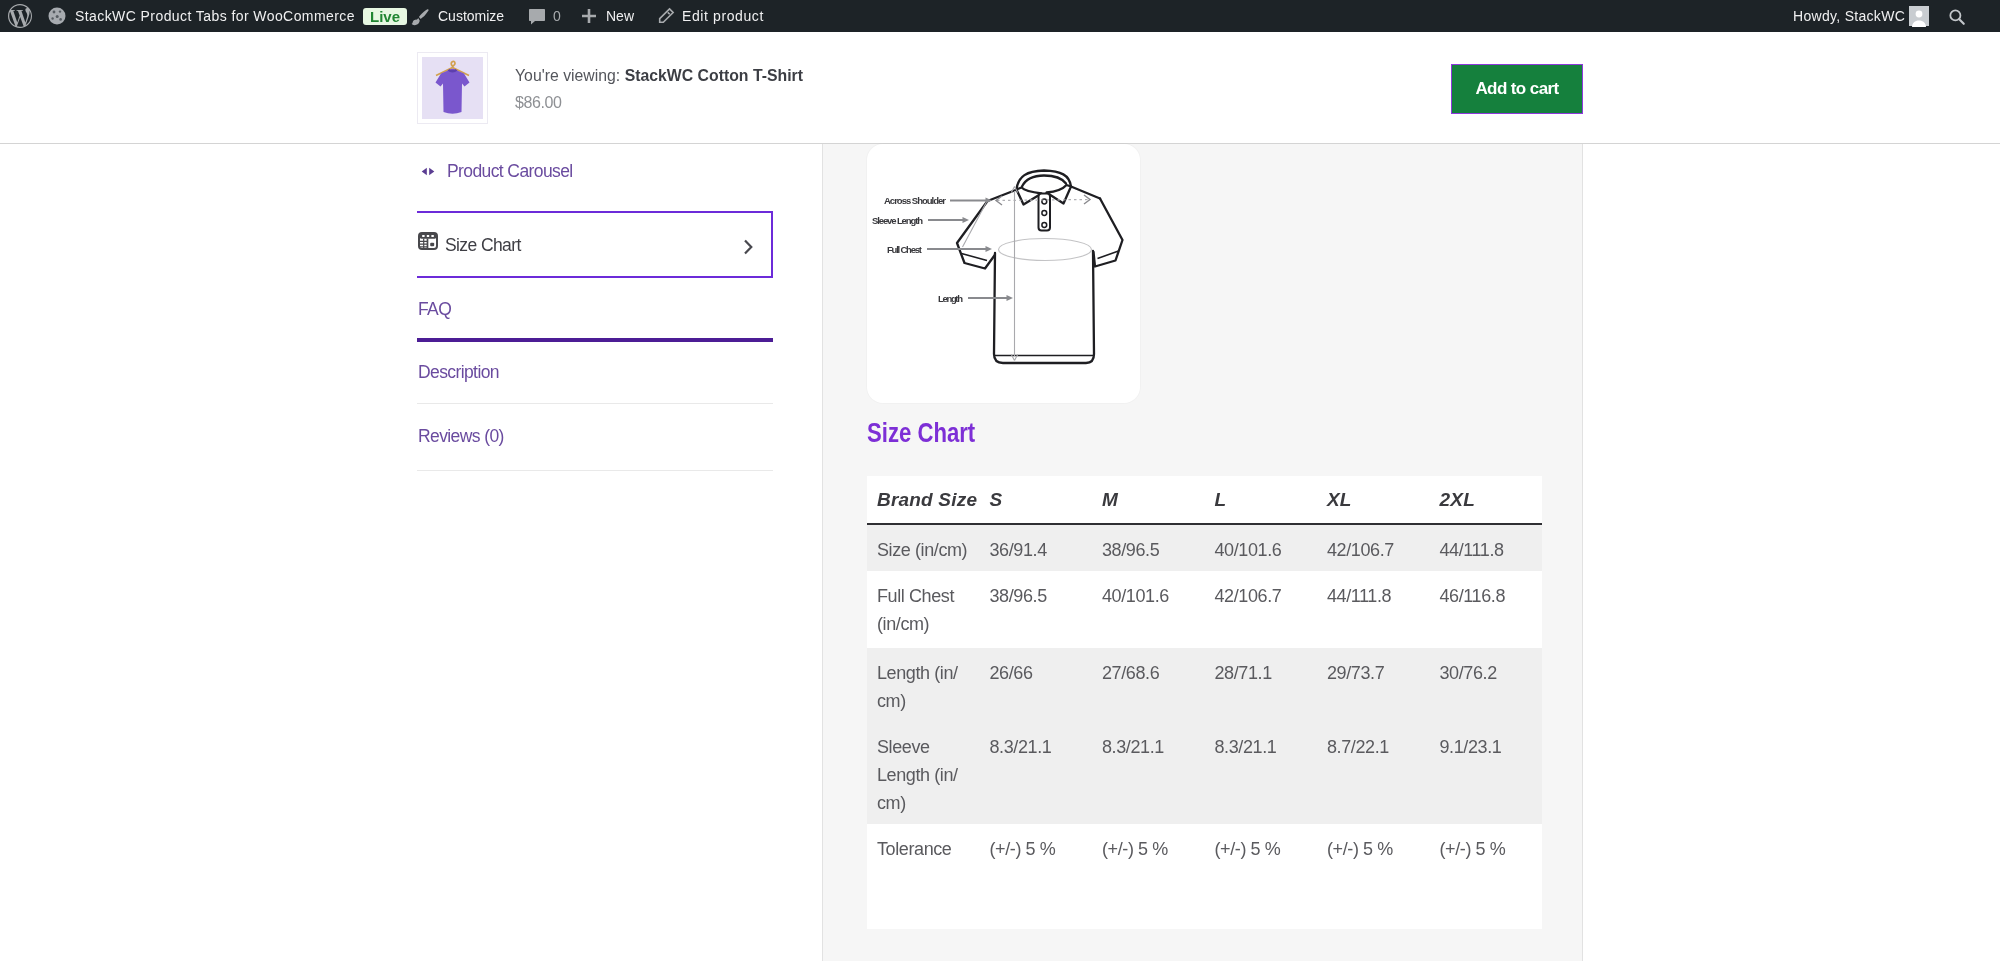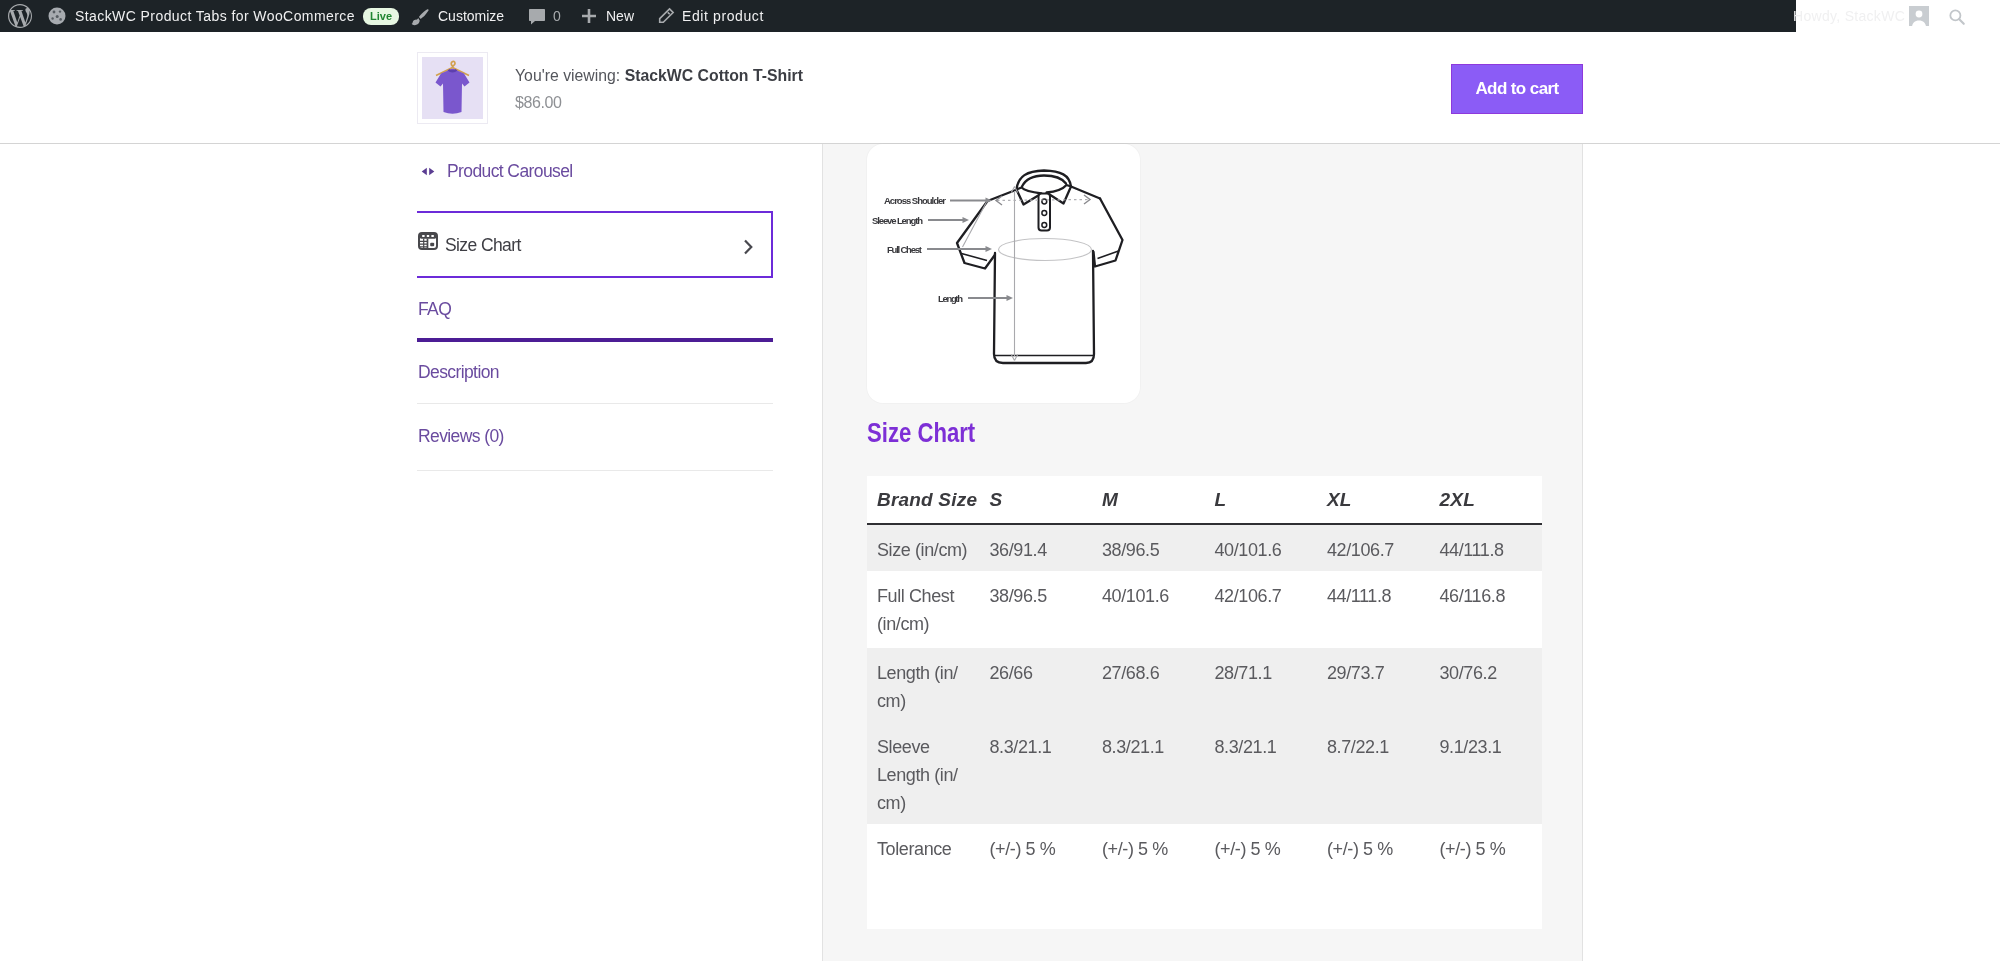--- a/index.html
+++ b/index.html
@@ -1,38 +1,38 @@
 <!DOCTYPE html>
 <html><head>
 <meta charset="utf-8">
 <style>
   * { margin:0; padding:0; box-sizing:border-box; }
   html,body { width:2000px; height:961px; overflow:hidden; background:#fff;
     font-family:"Liberation Sans", sans-serif; }
 
   
-  #adminbar { position:absolute; left:0; top:0; width:1796px; height:32px;
+  #adminbar { position:absolute; left:0; top:0; width:2000px; height:32px;
     background:#1d2327; color:#f0f0f1; font-size:14px; }
   #adminbar .it { position:absolute; top:0; height:32px; line-height:32px; white-space:nowrap; }
   #adminbar .muted { color:#a7aaad; }
   #adminbar svg.it { height:auto; line-height:normal; }
   .livebadge { position:absolute; left:363px; top:8px; height:17px; line-height:17px;
-    background:#e7f7e2; color:#218532; font-size:11px; font-weight:bold;
-    padding:0 7px; border-radius:8px; }
+    background:#e7f7e2; color:#218532; font-size:15px; font-weight:bold;
+    padding:0 7px; border-radius:3px; }
 
   
   #header { position:absolute; left:0; top:32px; width:2000px; height:112px;
     background:#fff; border-bottom:1px solid #d4d4d4; }
   #thumb { position:absolute; left:417px; top:20px; width:71px; height:72px;
     background:#fff; border:1px solid #eceaf2; }
   .hv-title { position:absolute; left:515px; top:34px; font-size:17px; color:#54565c; transform:scaleX(.93); transform-origin:0 0; white-space:nowrap; }
   .hv-title b { color:#3c3e44; }
   .hv-price { position:absolute; left:515px; top:62px; font-size:16px; letter-spacing:-.4px; color:#8e9094; }
   #addcart { position:absolute; left:1451px; top:32px; width:132px; height:50px;
-    background:#8b5cf6; border:1px solid #8d39dc; color:#fff; font-weight:bold;
+    background:#15803d; border:1px solid #8d39dc; color:#fff; font-weight:bold;
     font-size:17px; letter-spacing:-.6px; text-align:center; line-height:48px; }
 
   
   #graypanel { position:absolute; left:822px; top:144px; width:761px; height:817px;
     background:#f6f6f6; border-left:1px solid #e2e2e2; border-right:1px solid #e2e2e2; }
 
   
   #tabs { position:absolute; left:417px; top:143px; width:356px; font-size:17.5px; letter-spacing:-.6px; }
   .tab { position:relative; width:356px; color:#6a4b9f; }
   .tab .lbl { position:absolute; left:1px; }

